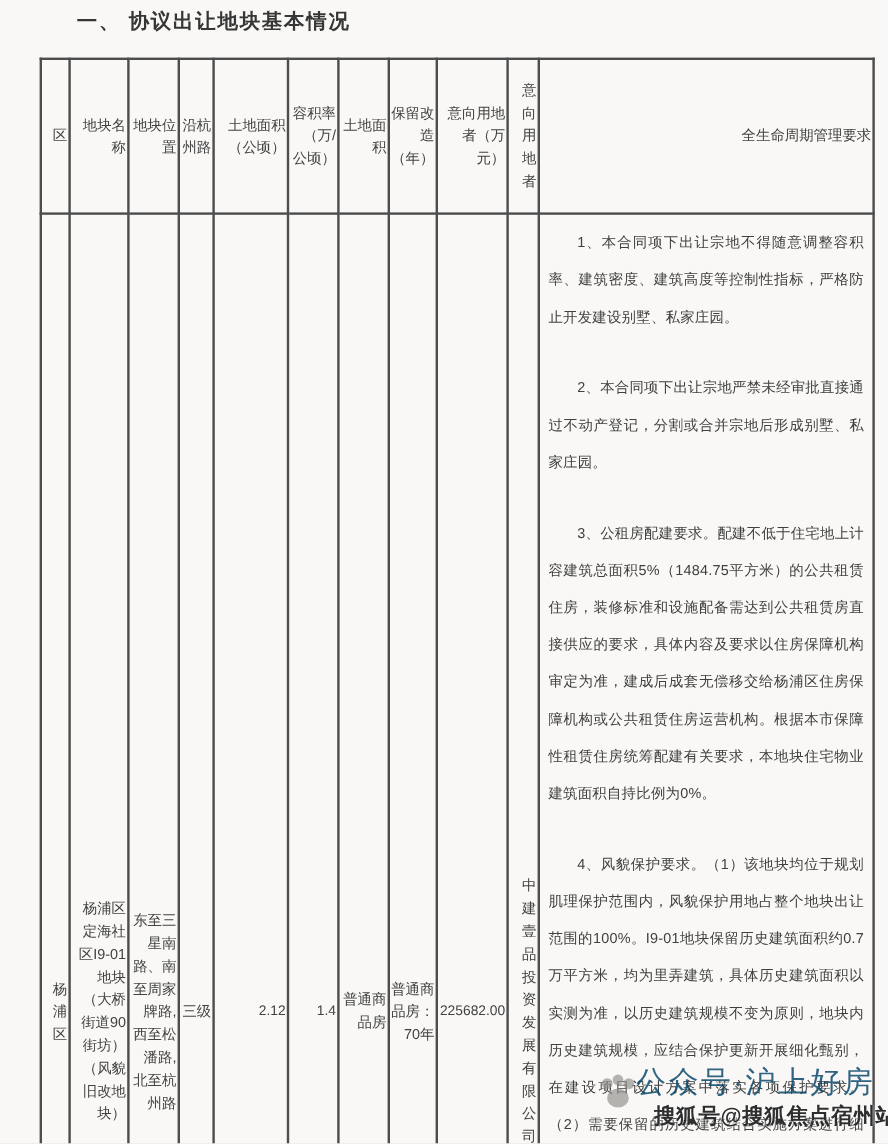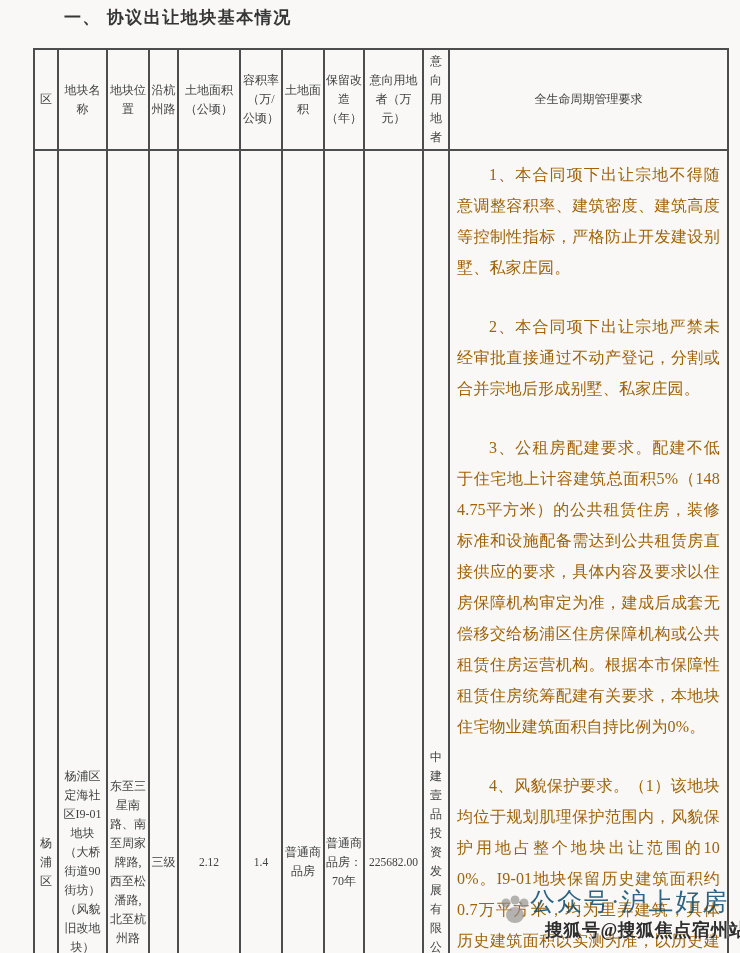--- a/index.html
+++ b/index.html
@@ -3,21 +3,21 @@
 <meta charset="utf-8">
 <style>
   * { margin:0; padding:0; box-sizing:border-box; }
   html,body { background:#e8e8e6; }
   .page {
     position:relative;
     width:740px; height:953px;
     margin:0 auto;
     background:#f9f8f6;
     overflow:hidden;
-    font-family:Liberation Serif, serif;
+    font-family:Liberation Sans, sans-serif;
     color:#3f3f3f;
   }
   .doc-title {
     position:absolute;
     left:64px; top:6px;
     font-size:17px;
     font-weight:bold;
     letter-spacing:1.5px;
     color:#363636;
   }
@@ -26,42 +26,42 @@
     left:33px; top:48px;
     width:694px;
     border-collapse:collapse;
     table-layout:fixed;
   }
   .land-table th, .land-table td {
     border:2px solid #4d4d4d;
     font-weight:normal;
     font-size:12px;
     line-height:19px;
-    text-align:center;
+    text-align:right;
     vertical-align:middle;
-    padding:2px 1px;
+    padding:16px 1px;
     color:#424242;
     word-break:break-all;
     overflow:hidden;
   }
   .land-table thead tr { height:95px; }
   .land-table tbody tr { height:1330px; }
   .land-table td.num { white-space:nowrap; font-size:11.5px; }
   .land-table td.mgmt-cell {
     vertical-align:top;
     text-align:left;
     padding:8px 7px 0 7px;
   }
   .mgmt-cell p {
-    font-size:16px;
+    font-size:12px;
     line-height:31px;
     letter-spacing:0.2px;
     text-indent:2em;
     margin:0 0 28px 0;
-    color:#a16207;
+    color:#404040;
     text-align:justify;
   }
   .watermark-light {
     position:absolute;
     left:530px; top:885px;
     font-size:25px;
     letter-spacing:2px;
     color:#0c4a6e;
     opacity:0.85;
     white-space:nowrap;

